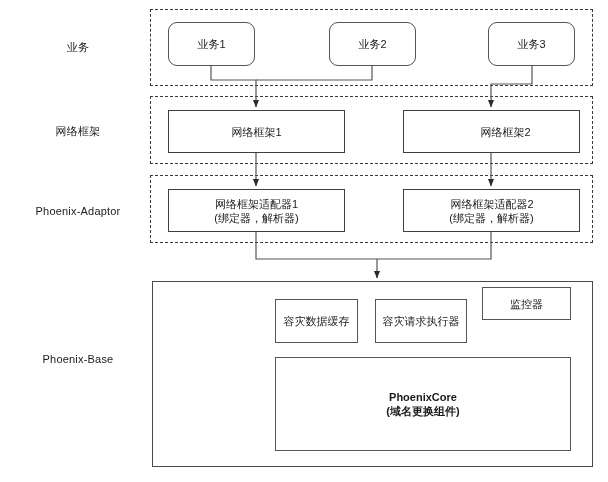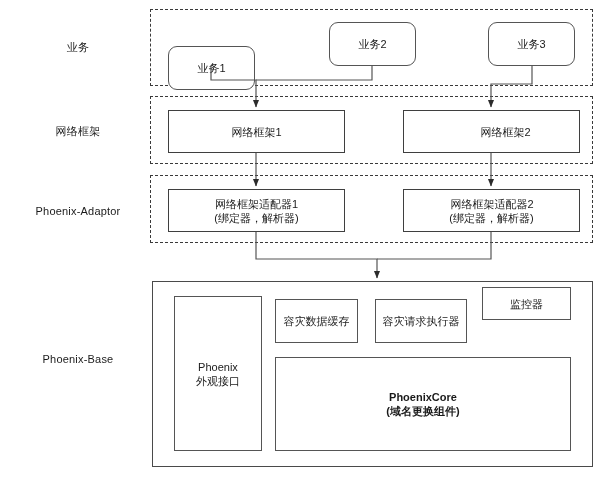--- a/index.html
+++ b/index.html
@@ -79,36 +79,34 @@
 
   <div class="row-label" style="left:78px; top:47px;">业务</div>
   <div class="row-label" style="left:78px; top:131px;">网络框架</div>
   <div class="row-label" style="left:78px; top:211px;">Phoenix-Adaptor</div>
   <div class="row-label" style="left:78px; top:359px;">Phoenix-Base</div>
 
   <div class="group" style="left:150px; top:9px;  width:443px; height:77px;"></div>
   <div class="group" style="left:150px; top:96px; width:443px; height:68px;"></div>
   <div class="group" style="left:150px; top:175px; width:443px; height:68px;"></div>
 
-  <div class="box round" style="left:168px; top:22px; width:87px; height:44px;margin-top:24px;">业务1</div>
+  <div class="box round" style="left:168px; top:22px; width:87px; height:44px;">业务1</div>
   <div class="box round" style="left:329px; top:22px; width:87px; height:44px;">业务2</div>
   <div class="box round" style="left:488px; top:22px; width:87px; height:44px;">业务3</div>
 
   <div class="box dark" style="left:168px; top:110px; width:177px; height:43px;">网络框架1</div>
   <div class="box dark" style="left:403px; top:110px; width:177px; height:43px;padding-left:28px;">网络框架2</div>
 
   <div class="box dark" style="left:168px; top:189px; width:177px; height:43px;">网络框架适配器1
 (绑定器，解析器)</div>
   <div class="box dark" style="left:403px; top:189px; width:177px; height:43px;text-align:right;">网络框架适配器2
 (绑定器，解析器)</div>
 
   <div class="outer" style="left:152px; top:281px; width:441px; height:186px;"></div>
 
-  <div class="box" style="left:174px; top:296px; width:88px; height:155px;">Phoenix
-外观接口</div>
 
   <div class="box" style="left:275px; top:299px; width:83px; height:44px;">容灾数据缓存</div>
   <div class="box" style="left:375px; top:299px; width:92px; height:44px;">容灾请求执行器</div>
   <div class="box" style="left:482px; top:287px; width:89px; height:33px;">监控器</div>
 
   <div class="box" style="left:275px; top:357px; width:296px; height:94px;font-weight:bold;">PhoenixCore
 (域名更换组件)</div>
 
   <svg class="edges" viewBox="0 0 608 482">
     <defs>

